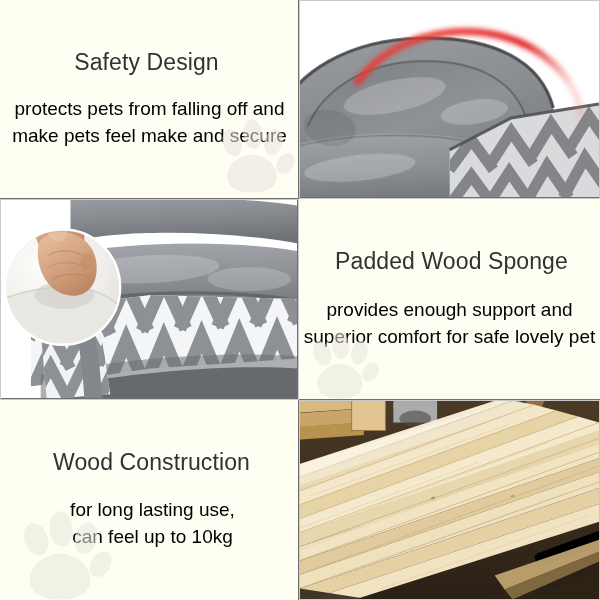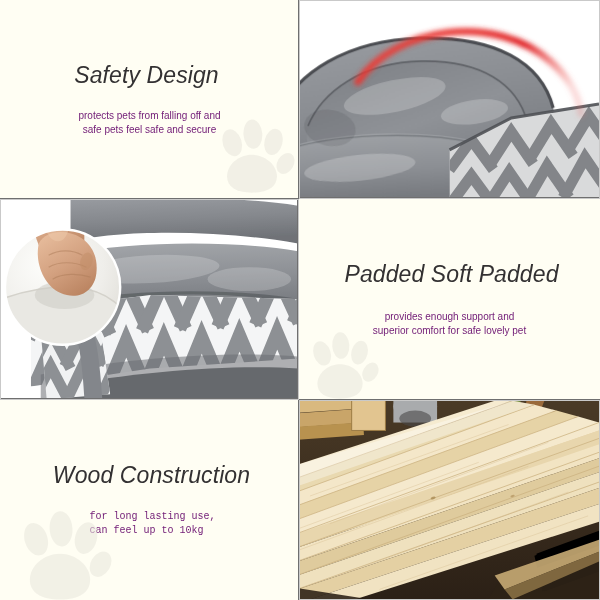--- a/index.html
+++ b/index.html
@@ -62,40 +62,39 @@
     text-align: center;
     padding: 0 14px;
     box-sizing: border-box;
   }
   .textpanel .heading {
     font-size: 23px;
     color: #333132;
     letter-spacing: .1px;
     line-height: 1.15;
     white-space: nowrap;
-    font-style: italic;
   }
   .textpanel .body {
-    font-size: 10px;
-    color: #701a75;
+    font-size: 19px;
+    color: #000000;
     line-height: 1.42;
     margin-top: 22px;
   }
   .textpanel .body span { display: block; white-space: nowrap; }
 
   
   .panel-safety .heading { margin-left: -6px; }
   .panel-safety .body { margin-top: 20px; }
 
   .panel-sponge .heading { margin-left: 4px; }
   .panel-sponge .body { }
 
   .panel-wood { align-items: center; margin-left: 12px; }
   .panel-wood .heading { margin-left: -8px; }
-  .panel-wood .body { margin-top: 22px; text-align: left; margin-left: -6px; font-family: Liberation Mono, monospace; }
+  .panel-wood .body { margin-top: 22px; text-align: center; margin-left: -6px; }
 
   
   .paw {
     position: absolute;
     z-index: 5;
     opacity: .55;
     pointer-events: none;
   }
   .paw svg { display: block; }
   .paw-safety { right: 4px;  bottom: -4px; width: 86px; }
@@ -113,21 +112,21 @@
 </head>
 <body>
 
 <div id="poster">
   <div class="grid">
 
     <div class="cell textpanel panel-safety sep-right sep-bottom">
       <div class="heading">Safety Design</div>
       <div class="body">
         <span>protects pets from falling off and</span>
-        <span>safe pets feel safe and secure</span>
+        <span>make pets feel make and secure</span>
       </div>
       <div class="paw paw-safety">
         <svg viewBox="0 0 100 100">
           <g fill="#e8e6dc">
             <ellipse cx="27" cy="30" rx="11" ry="16" transform="rotate(-18 27 30)"></ellipse>
             <ellipse cx="51" cy="20" rx="11" ry="17" transform="rotate(-4 51 20)"></ellipse>
             <ellipse cx="75" cy="29" rx="10.5" ry="15.5" transform="rotate(14 75 29)"></ellipse>
             <ellipse cx="89" cy="54" rx="9.5" ry="13" transform="rotate(30 89 54)"></ellipse>
             <path d="M50 44c16 0 29 12 29 25 0 12-10 19-29 19S21 81 21 69c0-13 13-25 29-25z"></path>
           </g>
@@ -338,21 +337,21 @@
             <ellipse cx="86" cy="62" rx="6" ry="9" fill="#c28e68" opacity="0.5" transform="rotate(16 86 62)"></ellipse>
 
             <ellipse cx="56" cy="24" rx="12" ry="18" fill="#f0cdae" opacity="0.45" transform="rotate(-8 56 24)"></ellipse>
           </g>
           <circle cx="62" cy="88" r="58" fill="none" stroke="#ffffff" stroke-width="2.4"></circle>
         </g>
       </svg>
     </div>
 
     <div class="cell textpanel panel-sponge sep-bottom">
-      <div class="heading">Padded Soft Padded</div>
+      <div class="heading">Padded Wood Sponge</div>
       <div class="body">
         <span>provides enough support and</span>
         <span>superior comfort for safe lovely pet</span>
       </div>
       <div class="paw paw-sponge">
         <svg viewBox="0 0 100 100">
           <g fill="#e9e7dd">
             <ellipse cx="27" cy="30" rx="11" ry="16" transform="rotate(-18 27 30)"></ellipse>
             <ellipse cx="51" cy="20" rx="11" ry="17" transform="rotate(-4 51 20)"></ellipse>
             <ellipse cx="75" cy="29" rx="10.5" ry="15.5" transform="rotate(14 75 29)"></ellipse>

